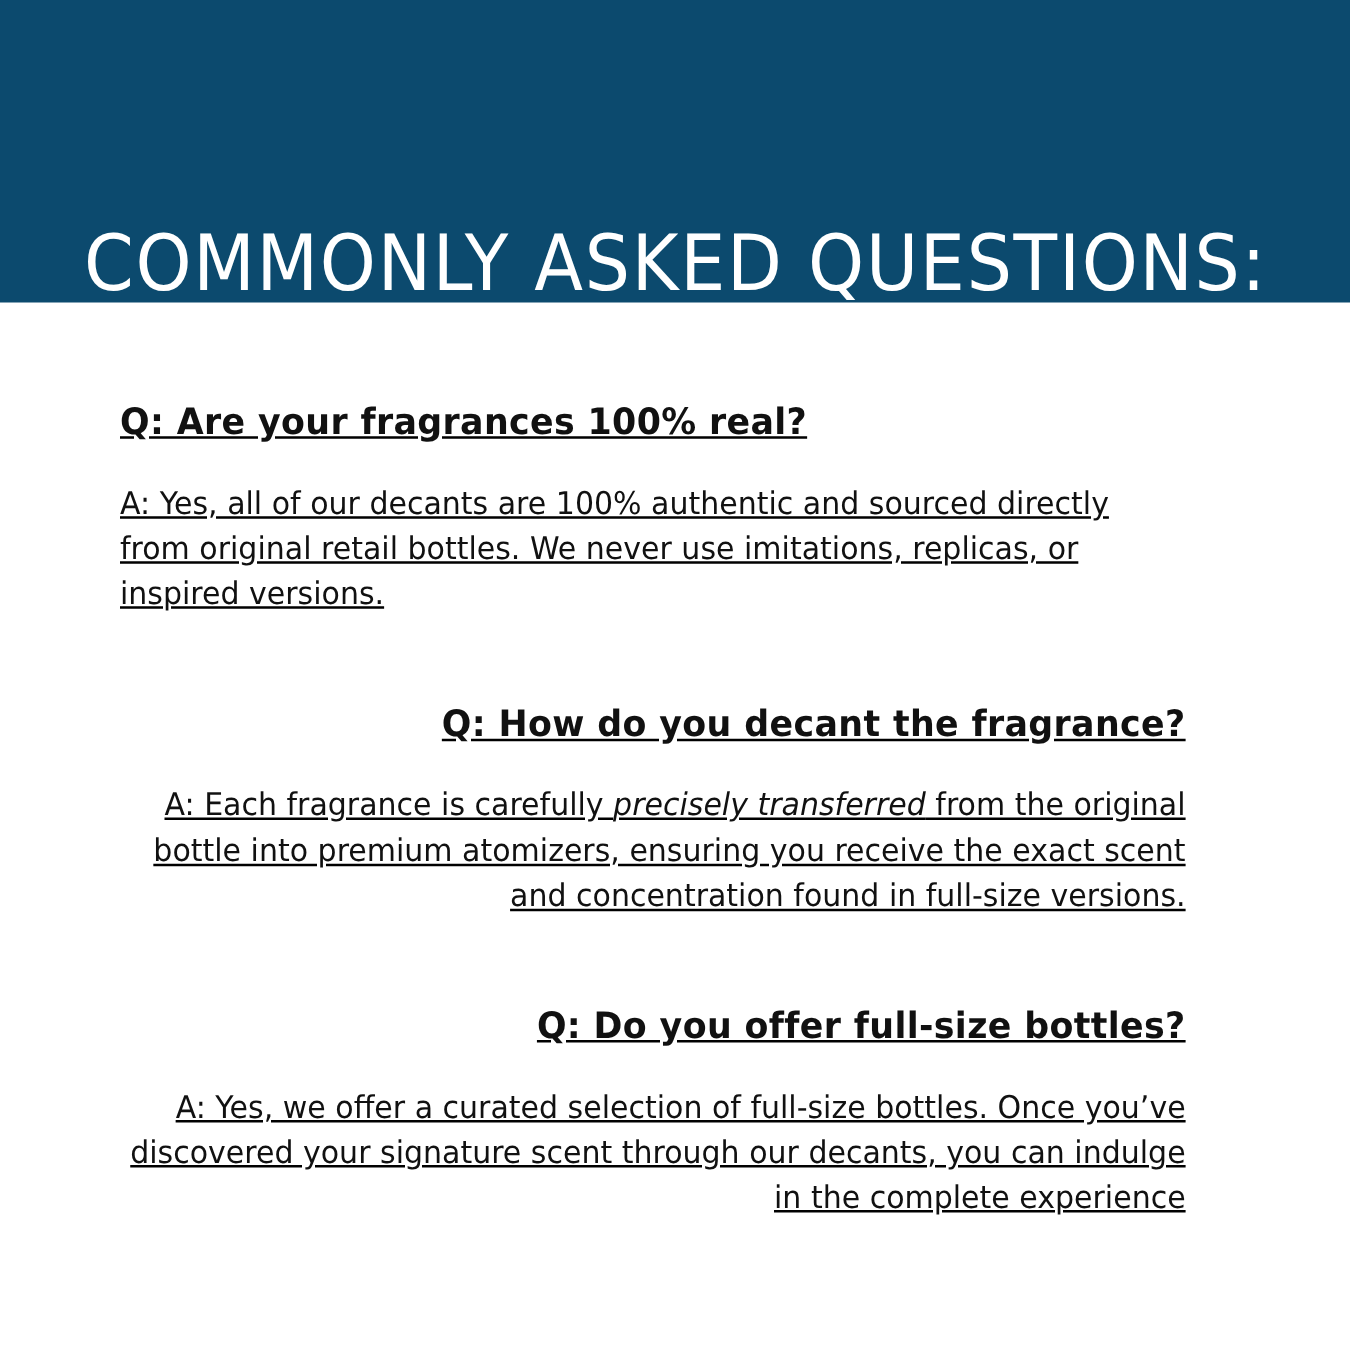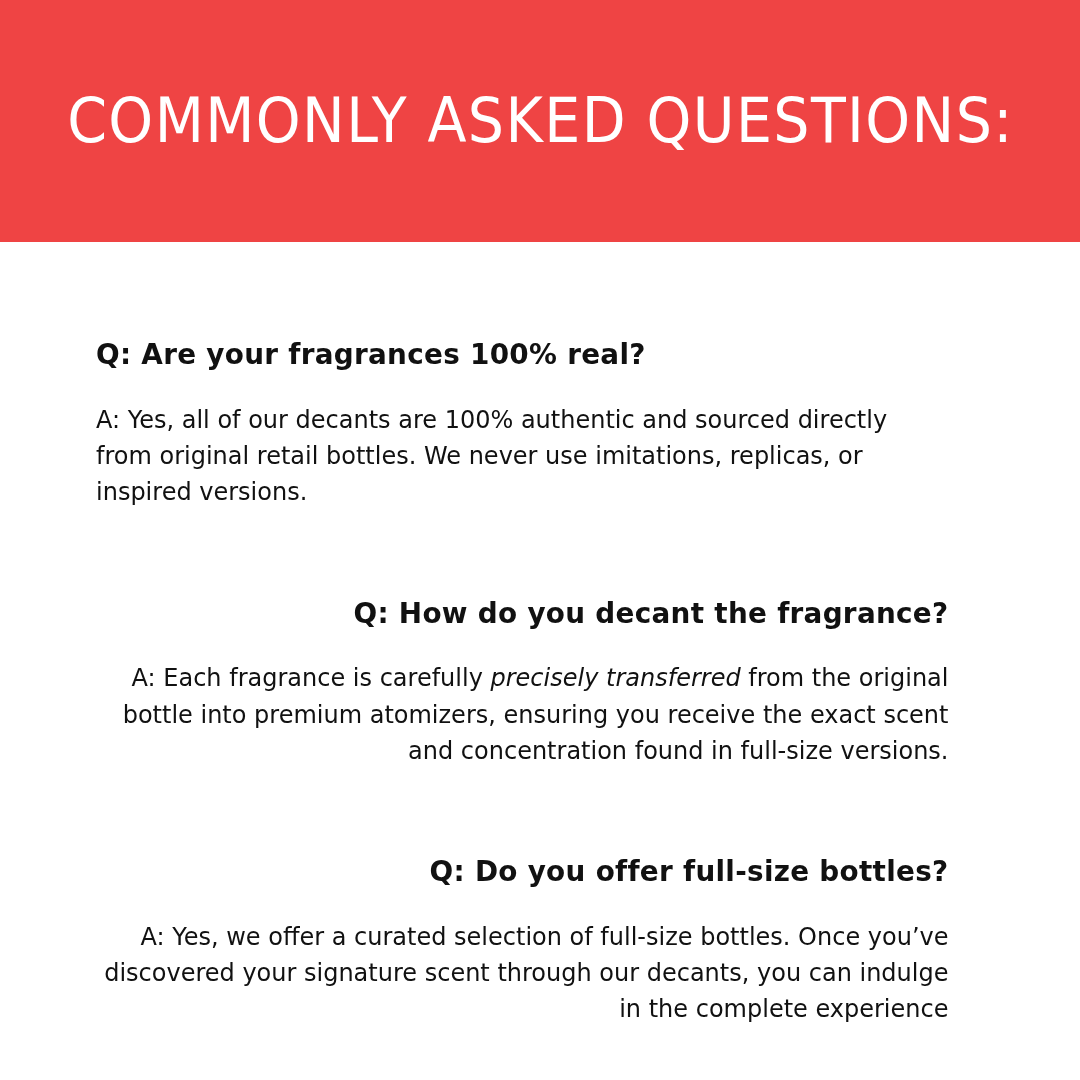--- a/index.html
+++ b/index.html
@@ -16,43 +16,44 @@
   .page {
     position: relative;
     width: 1080px;
     height: 1080px;
     background: #ffffff;
     box-sizing: border-box;
   }
   .header-band {
     width: 100%;
     height: 242px;
-    background: #ef4444;
+    background: #0c4a6e;
     display: flex;
-    align-items: center;
+    align-items: flex-end;
     justify-content: center;
     box-sizing: border-box;
   }
   .header-title {
     color: #ffffff;
     font-family: "DejaVu Sans", sans-serif;
     font-size: 62px;
     font-weight: 400;
     letter-spacing: 1.5px;
     line-height: 1;
     text-align: center;
     white-space: nowrap;
     transform: scaleX(0.92);
   }
   .content {
     padding: 0 96px;
     box-sizing: border-box;
   }
   .faq-block {
-    margin-top: 17px;
+    margin-top: 0;
+    text-decoration: underline;
   }
   .faq-block.first {
     padding-top: 78px;
   }
   .faq-block.later {
     padding-top: 68px;
     text-align: right;
   }
   .question {
     font-family: "DejaVu Sans", sans-serif;

